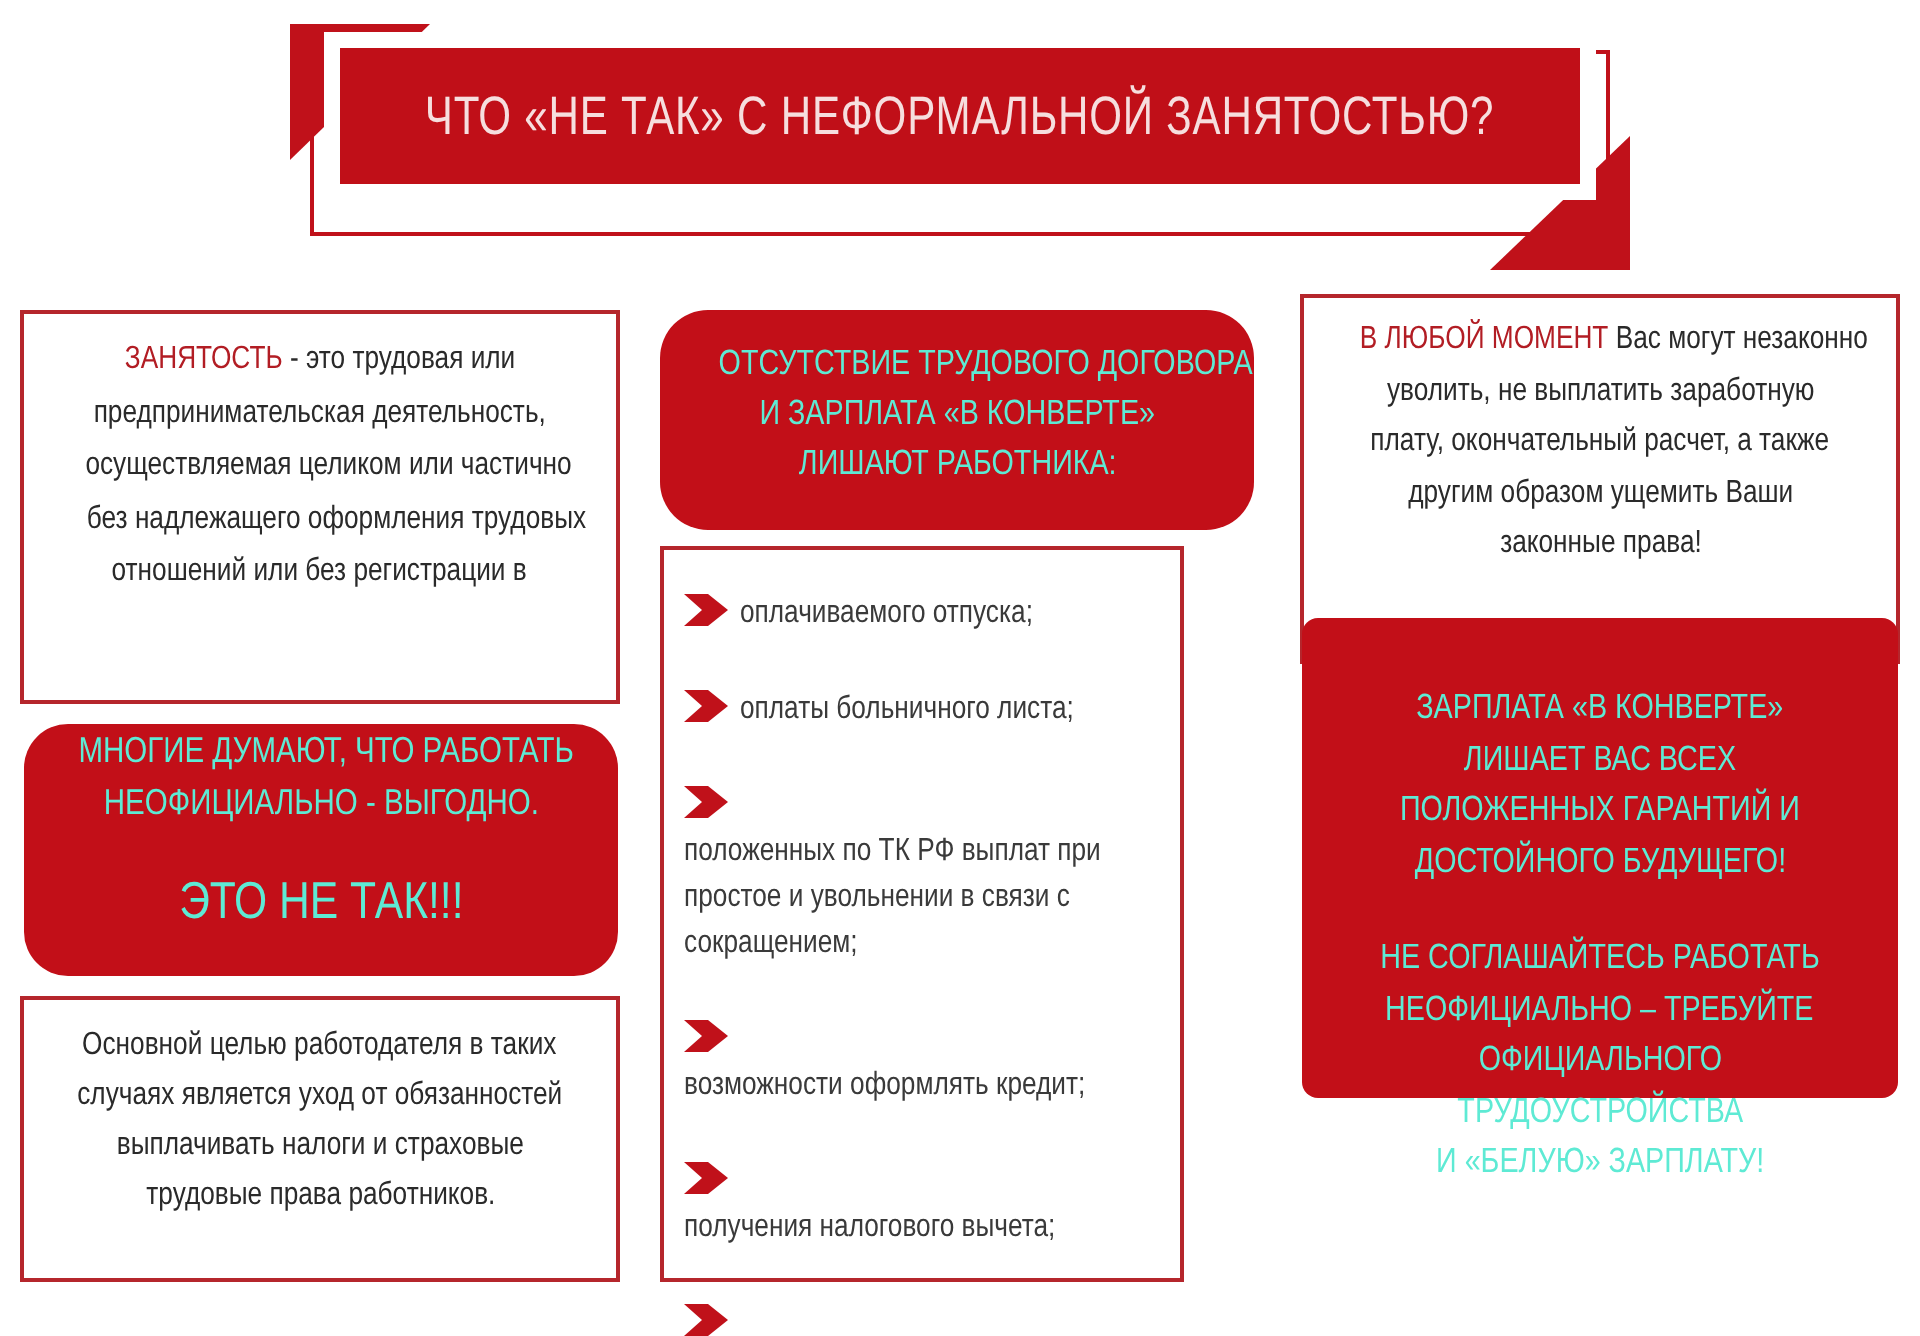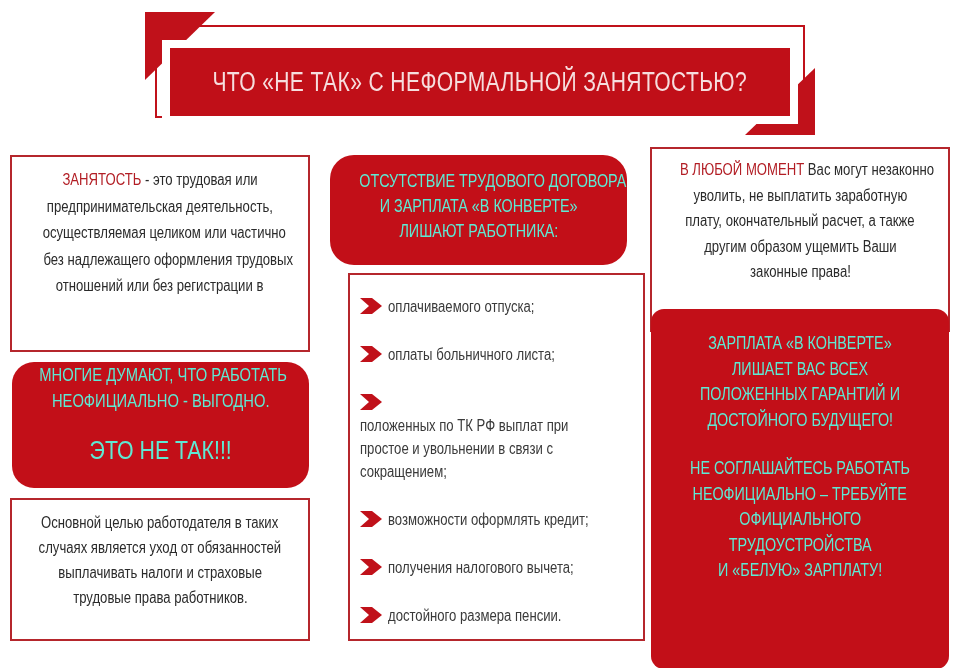--- a/index.html
+++ b/index.html
@@ -5,21 +5,21 @@
   html, body { margin: 0; padding: 0; }
   body {
     width: 960px; height: 668px; background: #ffffff; position: relative; overflow: hidden;
     font-family: "Liberation Sans", "DejaVu Sans", sans-serif;
     color: #2a2a2a;
   }
   .abs { position: absolute; box-sizing: border-box; }
 
   
   .title-outer { left: 155px; top: 25px; width: 650px; height: 93px; border: 2px solid #c0111a; }
-  .title-bar { left: 170px; top: 48px; width: 620px; height: 68px; background: #c00f18; display: flex; align-items: center; justify-content: center; box-shadow: 0 0 0 8px #ffffff; }
+  .title-bar { left: 170px; top: 24px; width: 620px; height: 68px; background: #c00f18; display: flex; align-items: center; justify-content: center; box-shadow: 0 0 0 8px #ffffff; }
   .title-text { color: #f6dede; font-size: 27px; font-family: "Liberation Sans Narrow", "Liberation Sans", sans-serif; transform: scaleX(0.78); white-space: nowrap; letter-spacing: 0.5px; }
   .corner-tl { left: 145px; top: 12px; width: 0; height: 0; border-top: 68px solid #c0111a; border-right: 70px solid transparent; }
   .corner-br { left: 745px; top: 68px; width: 0; height: 0; border-bottom: 67px solid #c0111a; border-left: 70px solid transparent; }
 
   .box-bordered { border: 2px solid #b5262c; background: #fff; }
   .box-red { background: #c20f18; border-radius: 22px; color: #5eead4; }
   .narrow { display: inline-block; transform: scaleX(0.82); transform-origin: center; white-space: nowrap; }
 
   .def-box { left: 10px; top: 155px; width: 300px; height: 197px; padding: 10px 4px; }
   .def-line { font-size: 16px; line-height: 26.5px; text-align: center; white-space: nowrap; }
@@ -28,29 +28,29 @@
   .myth-box { left: 12px; top: 362px; width: 297px; height: 126px; }
   .myth-line { font-size: 18px; line-height: 26px; text-align: center; white-space: nowrap; }
   .myth-big { font-size: 26px; line-height: 40px; margin-top: 16px; text-align: center; }
 
   .goal-box { left: 10px; top: 498px; width: 300px; height: 143px; padding-top: 10px; }
   .goal-line { font-size: 16px; line-height: 25px; text-align: center; white-space: nowrap; }
 
   .mid-head { left: 330px; top: 155px; width: 297px; height: 110px; padding-top: 14px; border-radius: 24px; }
   .mid-head-line { font-size: 17.5px; line-height: 25px; text-align: center; white-space: nowrap; }
 
-  .list-box { left: 348px; top: 273px; width: 297px; height: 368px; padding: 20px 10px 6px 10px; }
+  .list-box { left: 330px; top: 273px; width: 262px; height: 368px; padding: 20px 10px 6px 10px; }
   .list-item { font-size: 16px; line-height: 23px; margin-bottom: 25px; color: #3a3a3a; }
   .list-item .narrow { transform-origin: left; }
   .chev { display: inline-block; width: 22px; height: 16px; vertical-align: -2px; margin-right: 6px; }
 
   .moment-box { left: 650px; top: 147px; width: 300px; height: 185px; padding-top: 8px; }
   .moment-line { font-size: 16px; line-height: 25.5px; text-align: center; white-space: nowrap; }
 
-  .env-box { left: 651px; top: 309px; width: 298px; height: 360px; border-radius: 13px; padding-top: 22px; }
+  .env-box { left: 651px; top: 309px; width: 298px; height: 240px; border-radius: 8px; padding-top: 32px; }
   .env-line { font-size: 17.5px; line-height: 25.5px; text-align: center; white-space: nowrap; }
   .env-gap { height: 23px; }
 </style>
 </head>
 <body>
 
 <div class="abs title-outer"></div>
 <div class="abs corner-tl"></div>
 <div class="abs corner-br"></div>
 <div class="abs title-bar">

